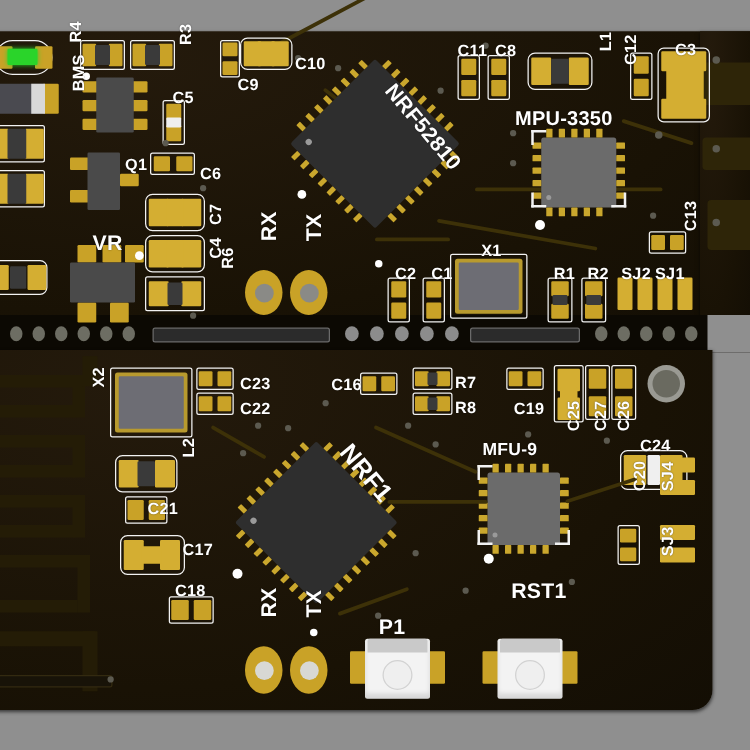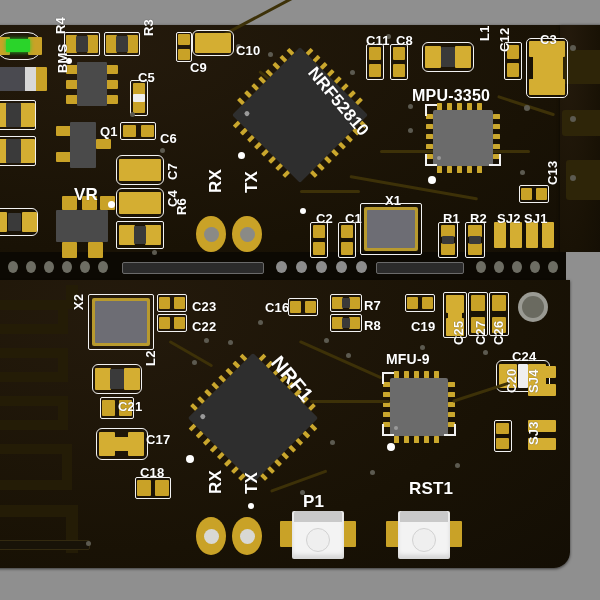--- a/index.html
+++ b/index.html
@@ -584,20 +584,20 @@
       <div class="lbl" style="font-size: 13px; left: 144px; top: 366px; transform: rotate(-90deg); transform-origin: 0px 0px;">L2</div>
       <div class="lbl" style="font-size: 13px; left: 118px; top: 400px;">C21</div>
       <div class="lbl" style="font-size: 13px; left: 118px; top: 433px; margin-left: 28px;">C17</div>
       <div class="lbl" style="font-size: 13px; left: 140px; top: 466px; text-align: center;">C18</div>
       <div class="lbl" style="font-size: 13px; left: 505px; top: 393px; transform: rotate(-90deg); transform-origin: 0px 0px;">C20</div>
       <div class="lbl" style="font-size: 13px; left: 527px; top: 393px; transform: rotate(-90deg); transform-origin: 0px 0px;">SJ4</div>
       <div class="lbl" style="font-size: 13px; left: 527px; top: 445px; transform: rotate(-90deg); transform-origin: 0px 0px;">SJ3</div>
       <div class="lbl" style="font-size: 17px; left: 207px; top: 494px; transform: rotate(-90deg); transform-origin: 0px 0px;">RX</div>
       <div class="lbl" style="font-size: 17px; left: 243px; top: 494px; transform: rotate(-90deg); transform-origin: 0px 0px;">TX</div>
       <div class="lbl" style="font-size: 17px; left: 303px; top: 493px;">P1</div>
-      <div class="lbl" style="font-size: 17px; left: 409px; top: 480px;">RST1</div>
+      <div class="lbl" style="font-size: 17px; left: 409px; top: 464px;">RST1</div>
     </div>
 
   <div class="lbl" style="left:318px;top:64px;font-size:17px;transform:rotate(50deg);transform-origin:0 0;">NRF52810</div>
   <div class="lbl" style="left:412px;top:88px;font-size:16px;">MPU-3350</div>
   <div class="lbl" style="left:283px;top:352px;font-size:20px;transform:rotate(50deg);transform-origin:0 0;">NRF1</div>
   <div class="lbl" style="left:386px;top:352px;font-size:14px;">MFU-9</div>
 </div>
 
 </body></html>

